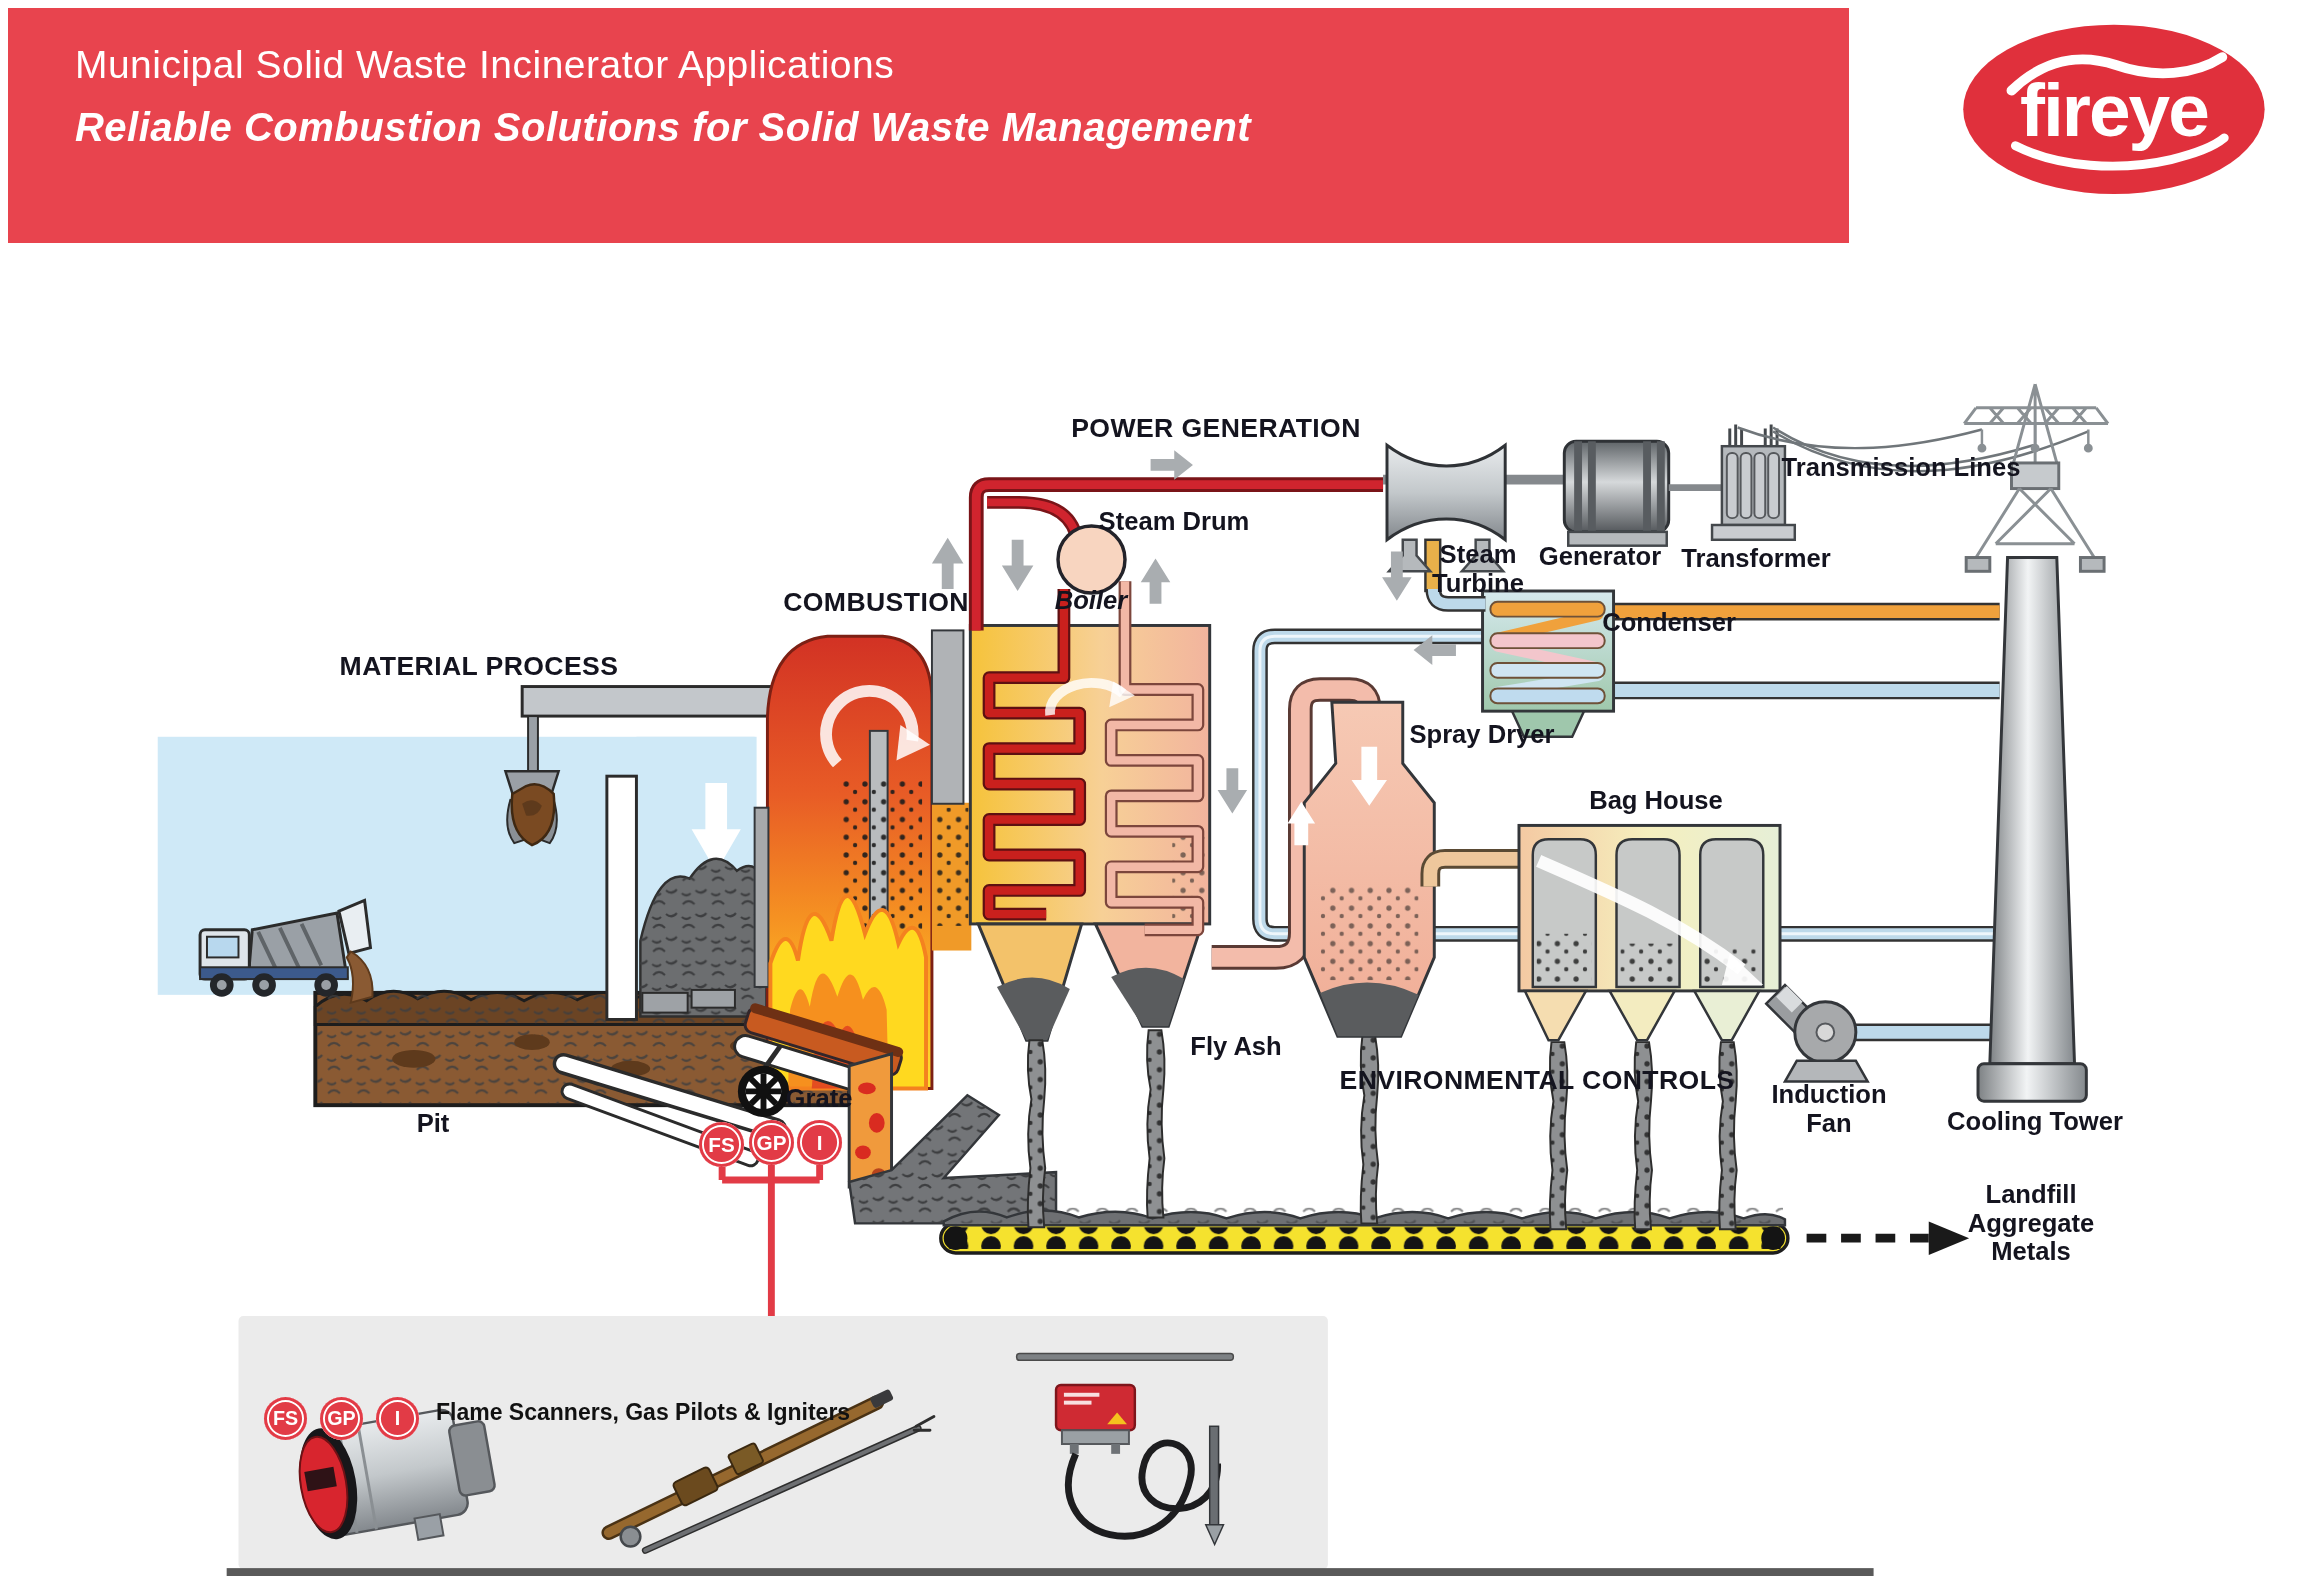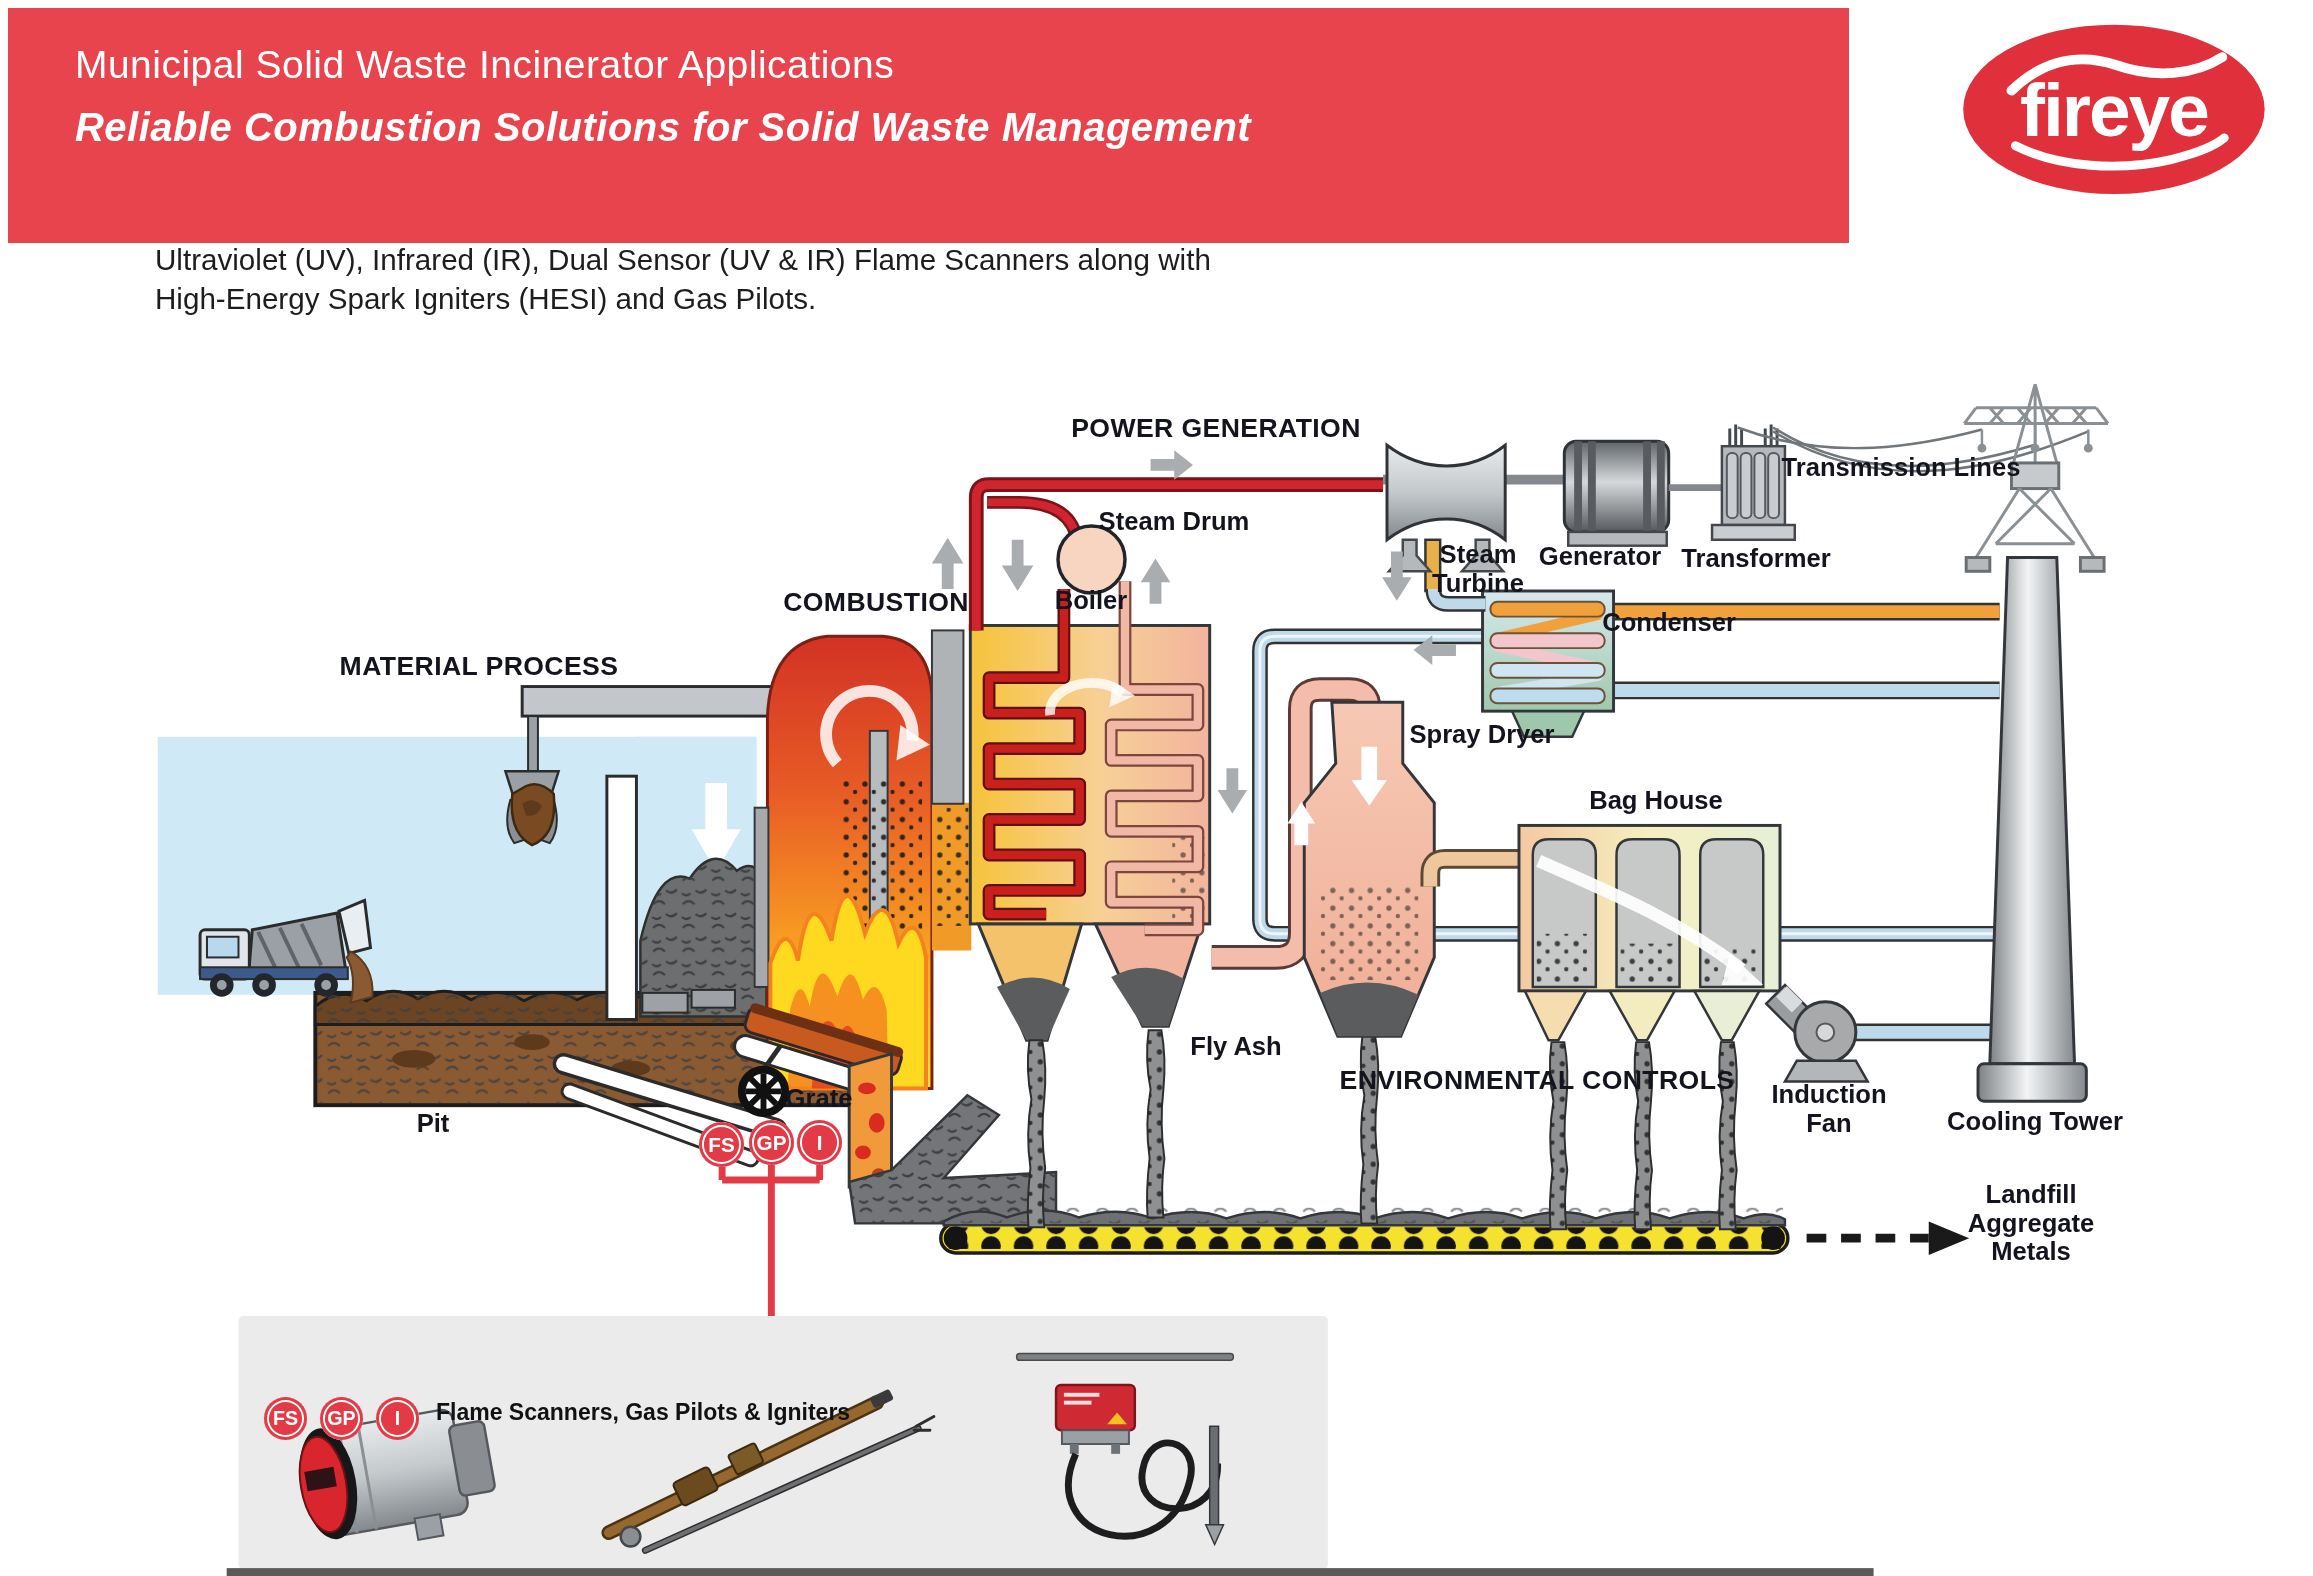--- a/index.html
+++ b/index.html
@@ -418,28 +418,24 @@
   <path d="M2046,148 C2090,170 2152,174 2204,162 C2228,156 2246,150 2258,140" stroke="#fff" stroke-width="9" fill="none" stroke-linecap="round"></path>
   <text x="2146" y="138" text-anchor="middle" font-family="Liberation Sans, sans-serif" font-size="76" font-weight="bold" fill="#fff" letter-spacing="-2">fireye</text>
 </g>
 </svg>
 
 <div class="hdr-band">
   <div class="hdr-l1">Municipal Solid Waste Incinerator Applications</div>
   <div class="hdr-l2">Reliable Combustion Solutions for Solid Waste Management</div>
 </div>
 
-<div class="cap">
-  <div>Ultraviolet (UV), Infrared (IR), Dual Sensor (UV &amp; IR) Flame Scanners along with</div>
-  <div>High-Energy Spark Igniters (HESI) and Gas Pilots.</div>
-</div>
 
 <div class="lbl hd" style="left:1200px;top:414px;margin-left:16px;">POWER GENERATION</div>
 <div class="lbl" style="left:1174px;top:507px;">Steam Drum</div>
-<div class="lbl" style="left:1091px;top:586px;">Boiler</div>
+<div class="lbl" style="left:1091px;top:586px;font-style:italic;">Boiler</div>
 <div class="lbl hd" style="left:876px;top:588px;">COMBUSTION</div>
 <div class="lbl hd" style="left:479px;top:652px;">MATERIAL PROCESS</div>
 <div class="lbl wrap" style="left:1478px;top:540px;width:99px;">Steam Turbine</div>
 <div class="lbl" style="left:1600px;top:542px;">Generator</div>
 <div class="lbl" style="left:1756px;top:544px;">Transformer</div>
 <div class="lbl" style="left:1901px;top:453px;">Transmission Lines</div>
 <div class="lbl" style="left:1669px;top:608px;">Condenser</div>
 <div class="lbl" style="left:1482px;top:720px;">Spray Dryer</div>
 <div class="lbl" style="left:1656px;top:786px;">Bag House</div>
 <div class="lbl" style="left:1224px;top:1032px;margin-left:12px;">Fly Ash</div>

